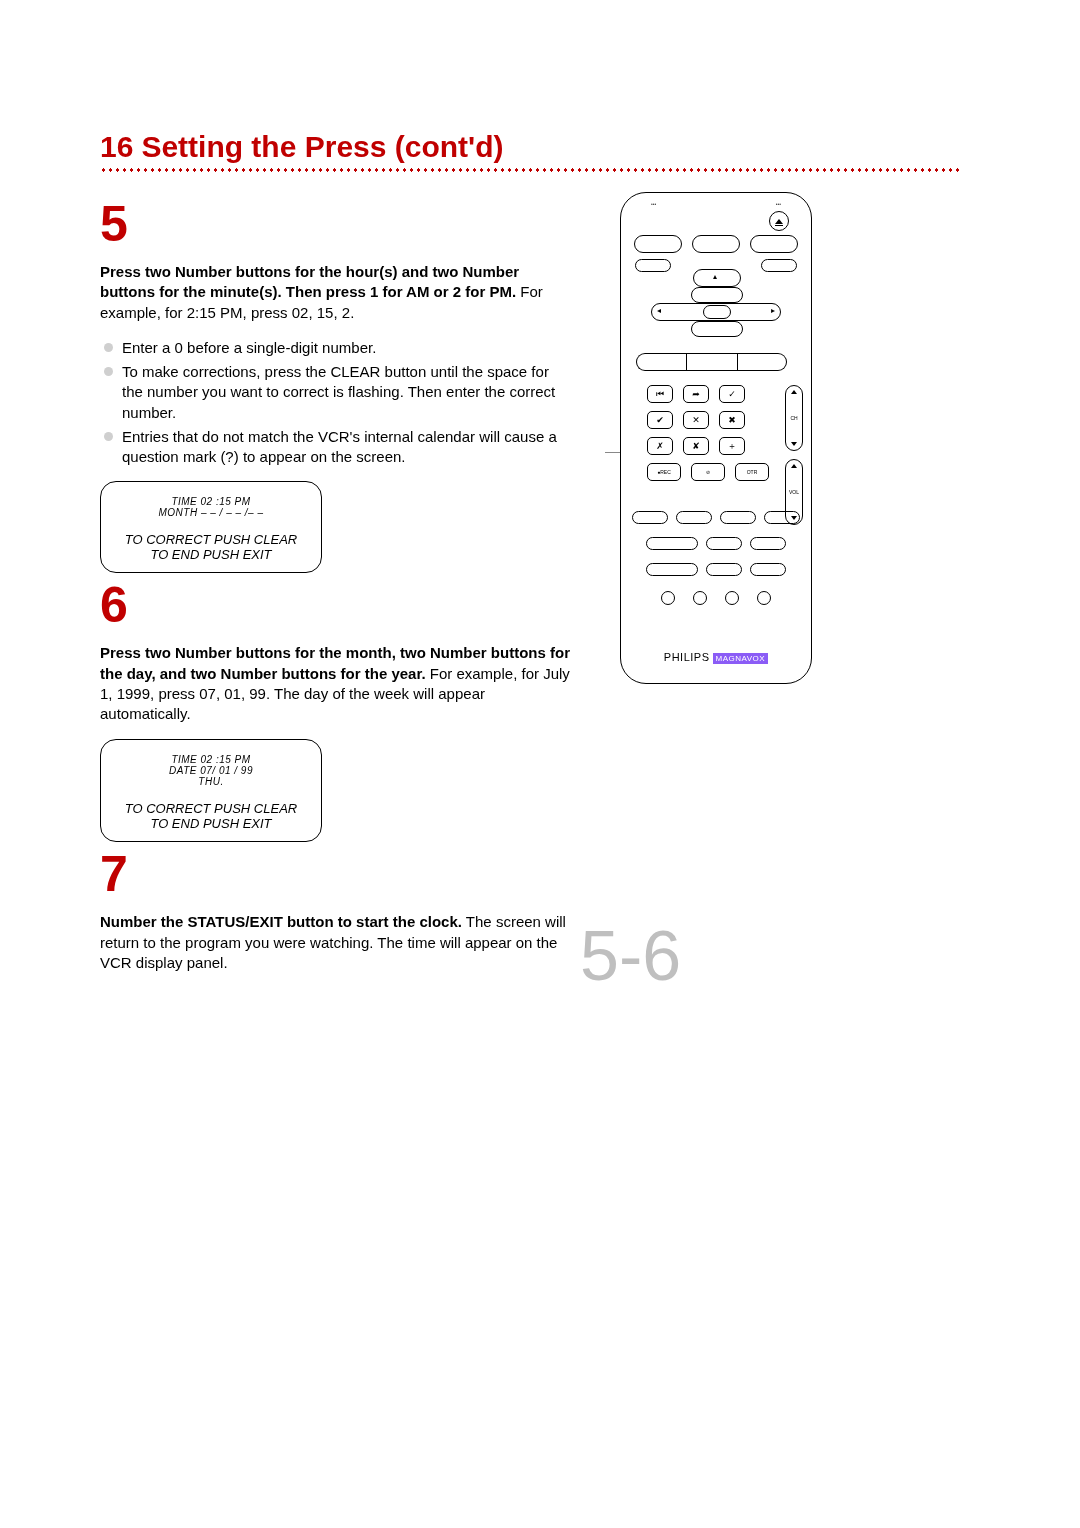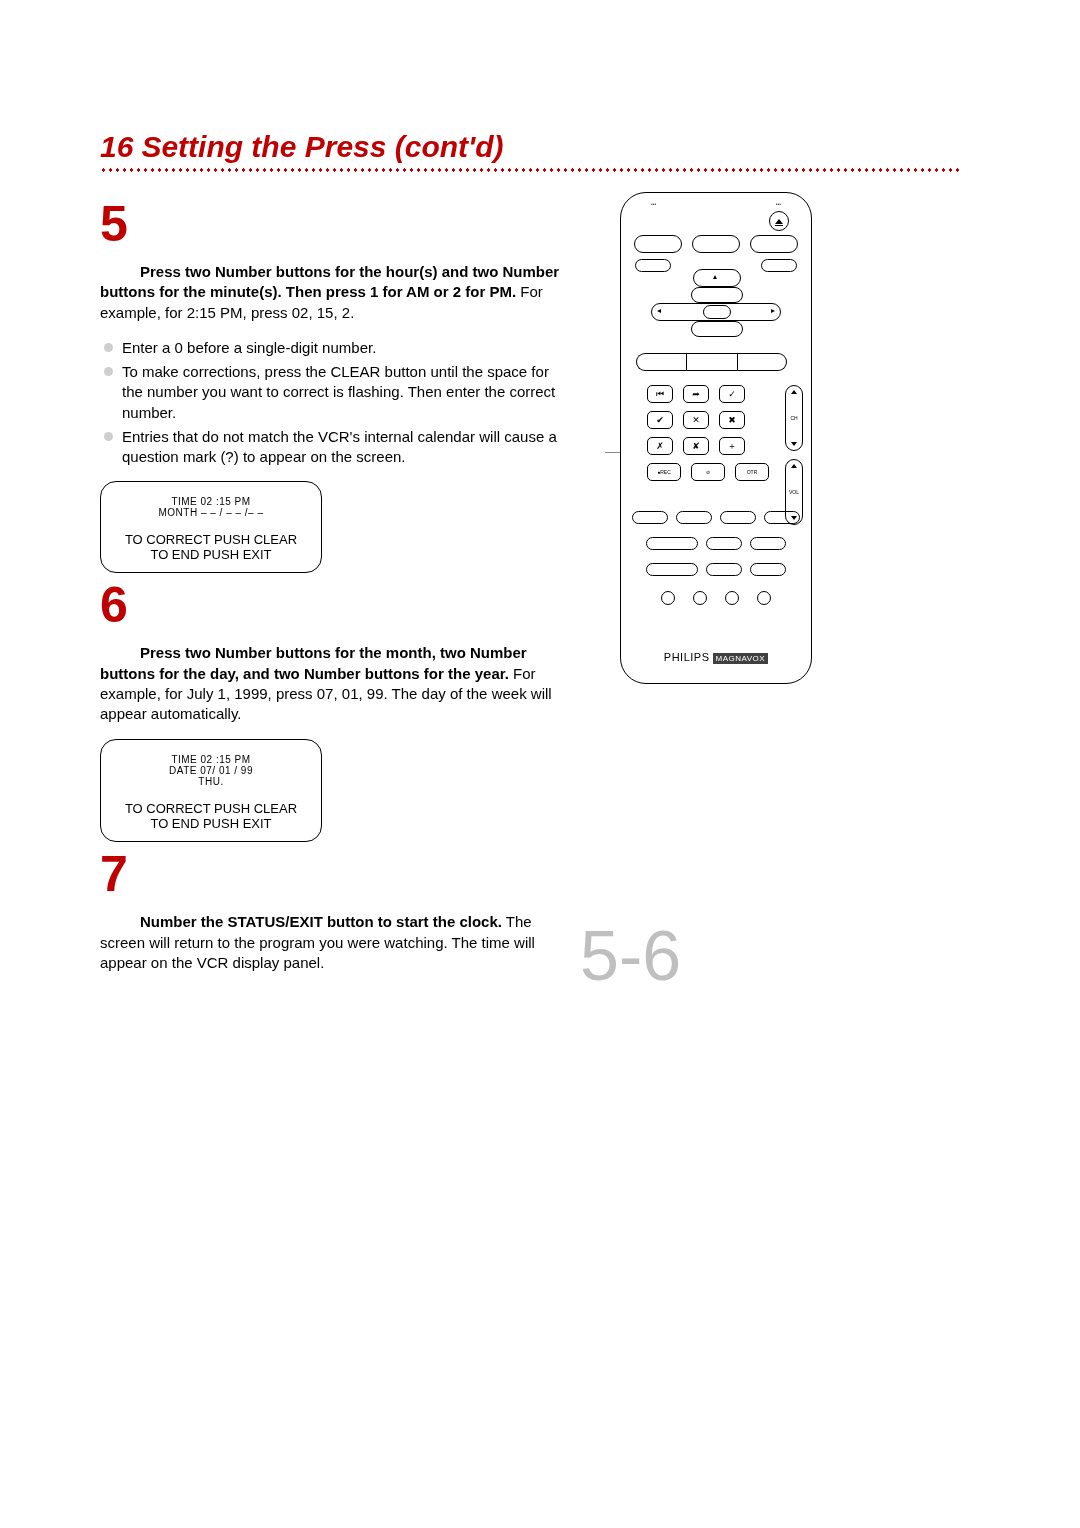--- a/index.html
+++ b/index.html
@@ -14,21 +14,20 @@
     width: 1080px;
     padding: 130px 100px 100px 100px;
     box-sizing: border-box;
     position: relative;
   }
   .title-row {
     display: flex;
     align-items: baseline;
     gap: 8px;
     color: #c00000;
-    font-style: italic;
     font-weight: bold;
     font-family: "Arial Black", Arial, sans-serif;
   }
   .title-num {
     font-size: 30px;
   }
   .title-text {
     font-size: 30px;
   }
   .dotrule {
@@ -55,21 +54,21 @@
     font-size: 50px;
     font-weight: bold;
     color: #c00000;
     line-height: 0.9;
     margin-top: 10px;
   }
   .body {
     font-size: 15px;
     line-height: 1.35;
   }
-  .bold { font-weight: bold; margin-left: 40px; }
+  .bold { font-weight: bold; }
   .bullets {
     margin: 4px 0 14px 0;
     padding: 0;
     list-style: none;
   }
   .bullets li {
     position: relative;
     padding-left: 22px;
     margin-bottom: 4px;
     font-size: 15px;
@@ -85,20 +84,21 @@
     background: #cfcfcf;
     border-radius: 50%;
   }
   .screenbox {
     margin-top: 10px;
     width: 200px;
     border: 1.5px solid #000;
     border-radius: 16px;
     padding: 14px 10px 10px 10px;
     text-align: center;
+    font-style: italic;
   }
   .screenbox .line {
     font-size: 10px;
     letter-spacing: 0.5px;
   }
   .screenbox .gap { height: 14px; }
   .screenbox .small {
     font-size: 13px;
   }
   .big-56 {
@@ -216,21 +216,21 @@
   }
   .rr {
     width: 32px; height: 16px; border:1px solid #000; border-radius:5px;
     font-size:5px; display:flex;align-items:center;justify-content:center;
   }
   .circ { width:12px;height:12px;border:1px solid #000;border-radius:50%; }
   .brand {
     position:absolute; bottom: 18px; left:0; right:0; text-align:center;
   }
   .brand .ph { font-weight:normal; font-size:11px; letter-spacing:0.5px;}
-  .brand .mg { font-size:8px; background:#404040; color:#fff; padding:1px 3px; margin-left:3px; letter-spacing:0.5px;}
+  .brand .mg { font-size:8px; background:#8b5cf6; color:#fff; padding:1px 3px; margin-left:3px; letter-spacing:0.5px;}
   .arrow-up{width:0;height:0;border-left:3px solid transparent;border-right:3px solid transparent;border-bottom:4px solid #000;}
   .arrow-dn{width:0;height:0;border-left:3px solid transparent;border-right:3px solid transparent;border-top:4px solid #000;}
 </style>
 </head>
 <body>
 
 <div class="page">
 
   <div class="title-row">
     <span class="title-num">16</span>

